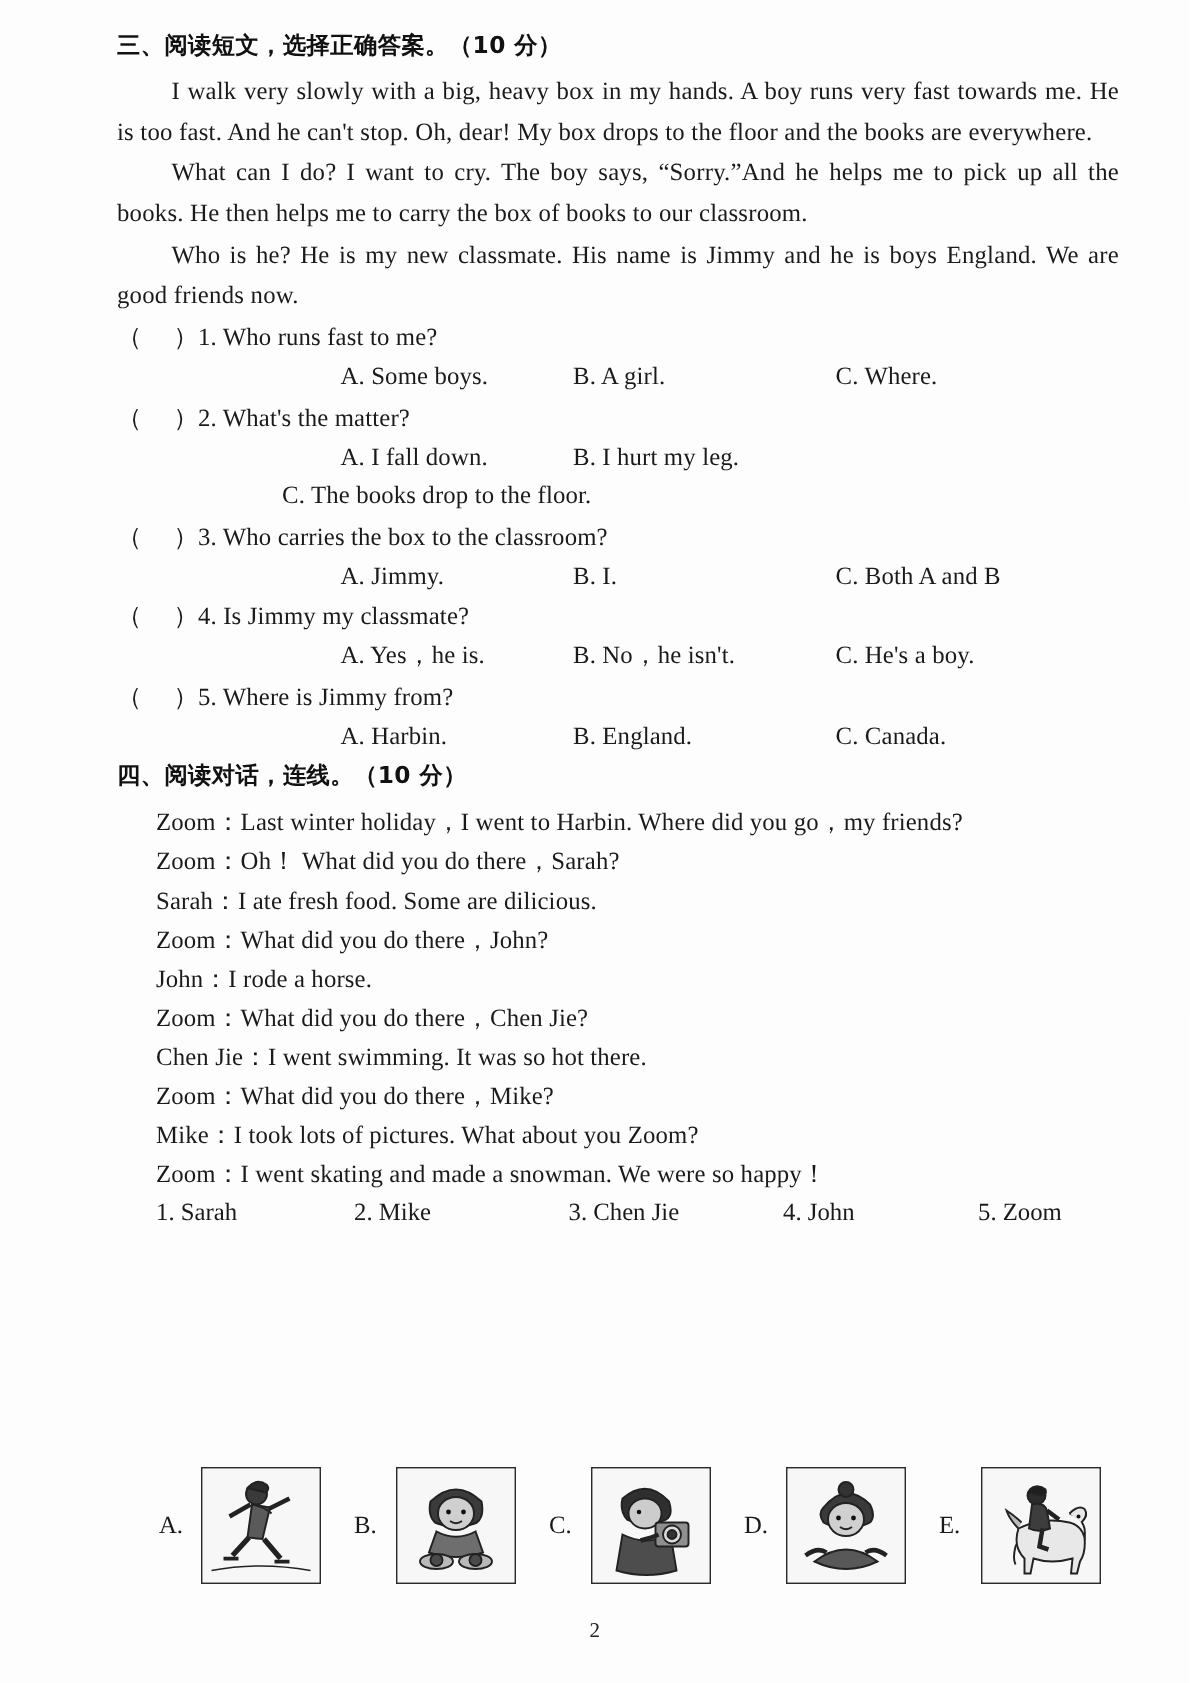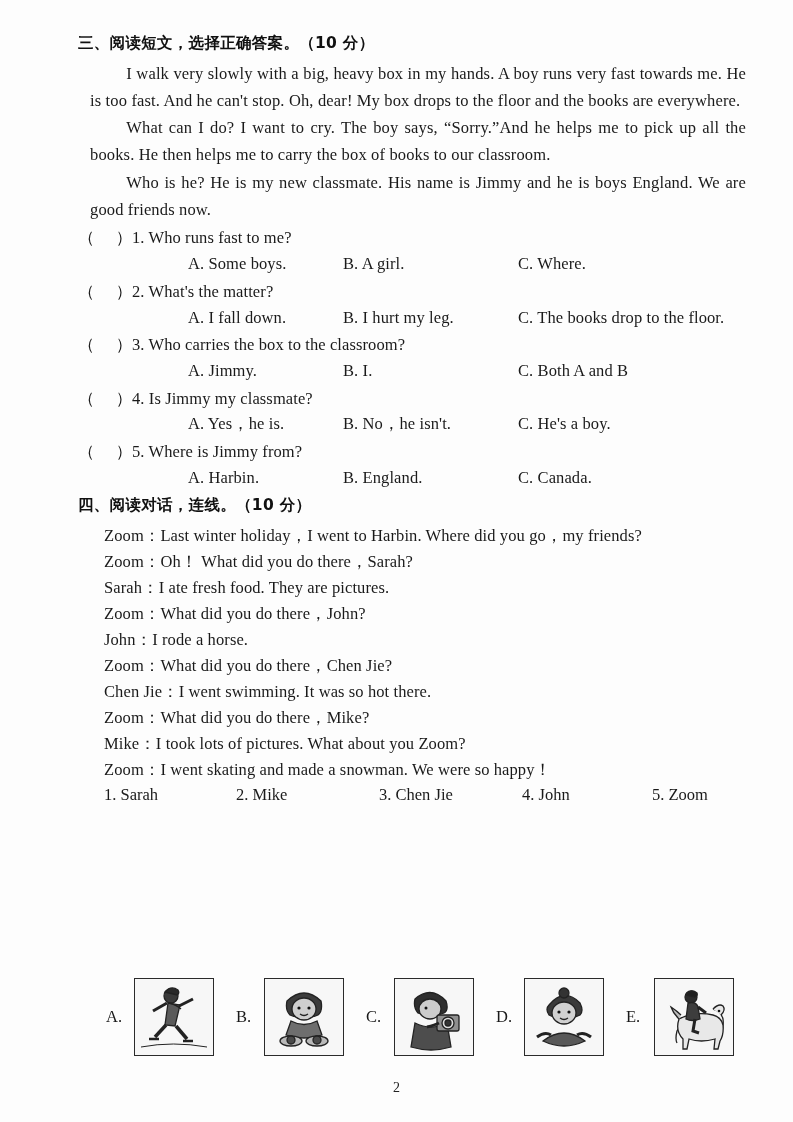--- a/index.html
+++ b/index.html
@@ -18,37 +18,37 @@
   .page {
     position: absolute;
     left: 0; top: 0;
     width: 793px;
     height: 1122px;
     background: #fdfdfd;
   }
   .content {
     position: absolute;
     left: 78px;
-    top: 33px;
+    top: 20px;
     width: 668px;
   }
   .section-heading {
     font-family: "DejaVu Sans", sans-serif;
     font-weight: bold;
     font-size: 15.5px;
     letter-spacing: 0.3px;
     margin: 0 0 7px 0;
     color: #111;
   }
   .para {
     font-size: 16.5px;
     line-height: 1.62;
     text-align: justify;
     text-indent: 2.2em;
-    margin: 0 0 1px 12px;
+    margin: 0 0 1px 0;
     letter-spacing: 0.15px;
   }
   .q-block {
     margin-top: 2px;
   }
   .q-line {
     font-size: 16.5px;
     line-height: 1.56;
     white-space: pre;
     letter-spacing: 0.1px;
@@ -60,21 +60,21 @@
   .opt-line {
     font-size: 16.5px;
     line-height: 1.56;
     padding-left: 110px;
     letter-spacing: 0.1px;
     position: relative;
   }
   .opt {
     display: inline-block;
   }
-  .opt-a { width: 155px; }
+  .opt-a { width: 155px; margin-left: 39px; }
   .opt-b { width: 175px; }
   .opt-c { width: auto; }
   .heading-4 {
     margin-top: 4px;
   }
   .dlg-line {
     font-size: 16.5px;
     line-height: 1.58;
     padding-left: 26px;
     letter-spacing: 0.1px;
@@ -162,21 +162,21 @@
 
     <div class="q-block">
       <div class="q-line"><span class="q-paren">（     ）</span><span>5.</span> <span>Where is Jimmy from?</span></div>
       <div class="opt-line"><span class="opt opt-a">A. Harbin.</span><span class="opt opt-b">B. England.</span><span class="opt opt-c">C. Canada.</span></div>
     </div>
 
     <div class="section-heading heading-4">四、阅读对话，连线。（10 分）</div>
 
     <div class="dlg-line">Zoom：Last winter holiday，I went to Harbin. Where did you go，my friends?</div>
     <div class="dlg-line">Zoom：Oh！ What did you do there，Sarah?</div>
-    <div class="dlg-line">Sarah：I ate fresh food. They are pictures.</div>
+    <div class="dlg-line">Sarah：I ate fresh food. Some are dilicious.</div>
     <div class="dlg-line">Zoom：What did you do there，John?</div>
     <div class="dlg-line">John：I rode a horse.</div>
     <div class="dlg-line">Zoom：What did you do there，Chen Jie?</div>
     <div class="dlg-line">Chen Jie：I went swimming. It was so hot there.</div>
     <div class="dlg-line">Zoom：What did you do there，Mike?</div>
     <div class="dlg-line">Mike：I took lots of pictures. What about you Zoom?</div>
     <div class="dlg-line">Zoom：I went skating and made a snowman. We were so happy！</div>
 
     <div class="names-row"><span class="name-cell" style="width:132px">1. Sarah</span><span class="name-cell" style="width:143px">2. Mike</span><span class="name-cell" style="width:143px">3. Chen Jie</span><span class="name-cell" style="width:130px">4. John</span><span class="name-cell">5. Zoom</span></div>
 

